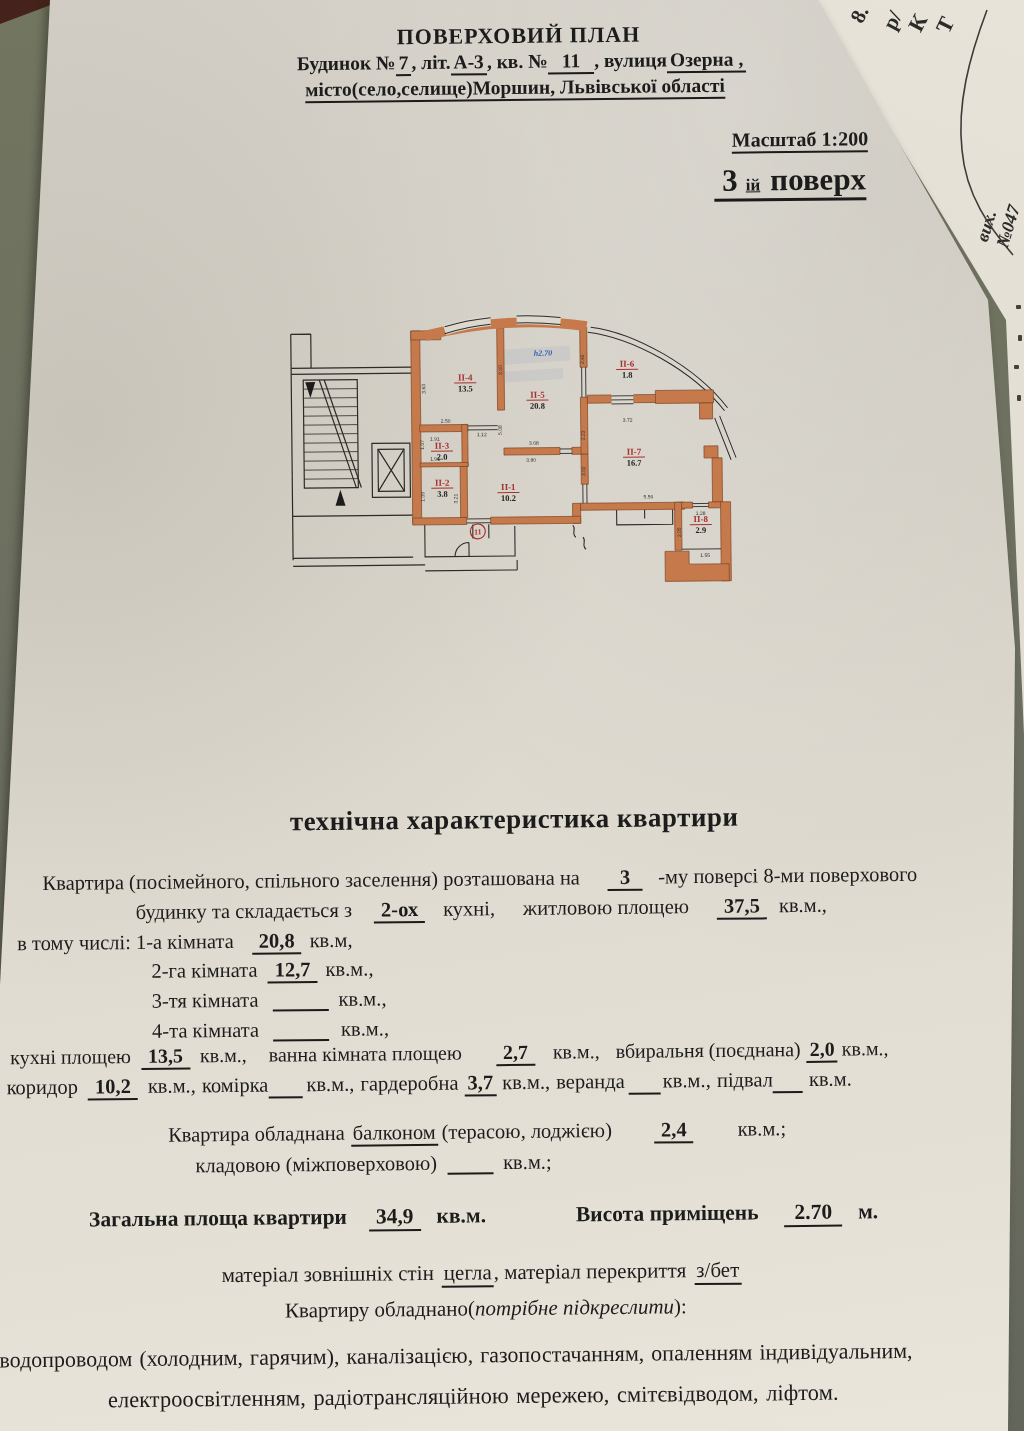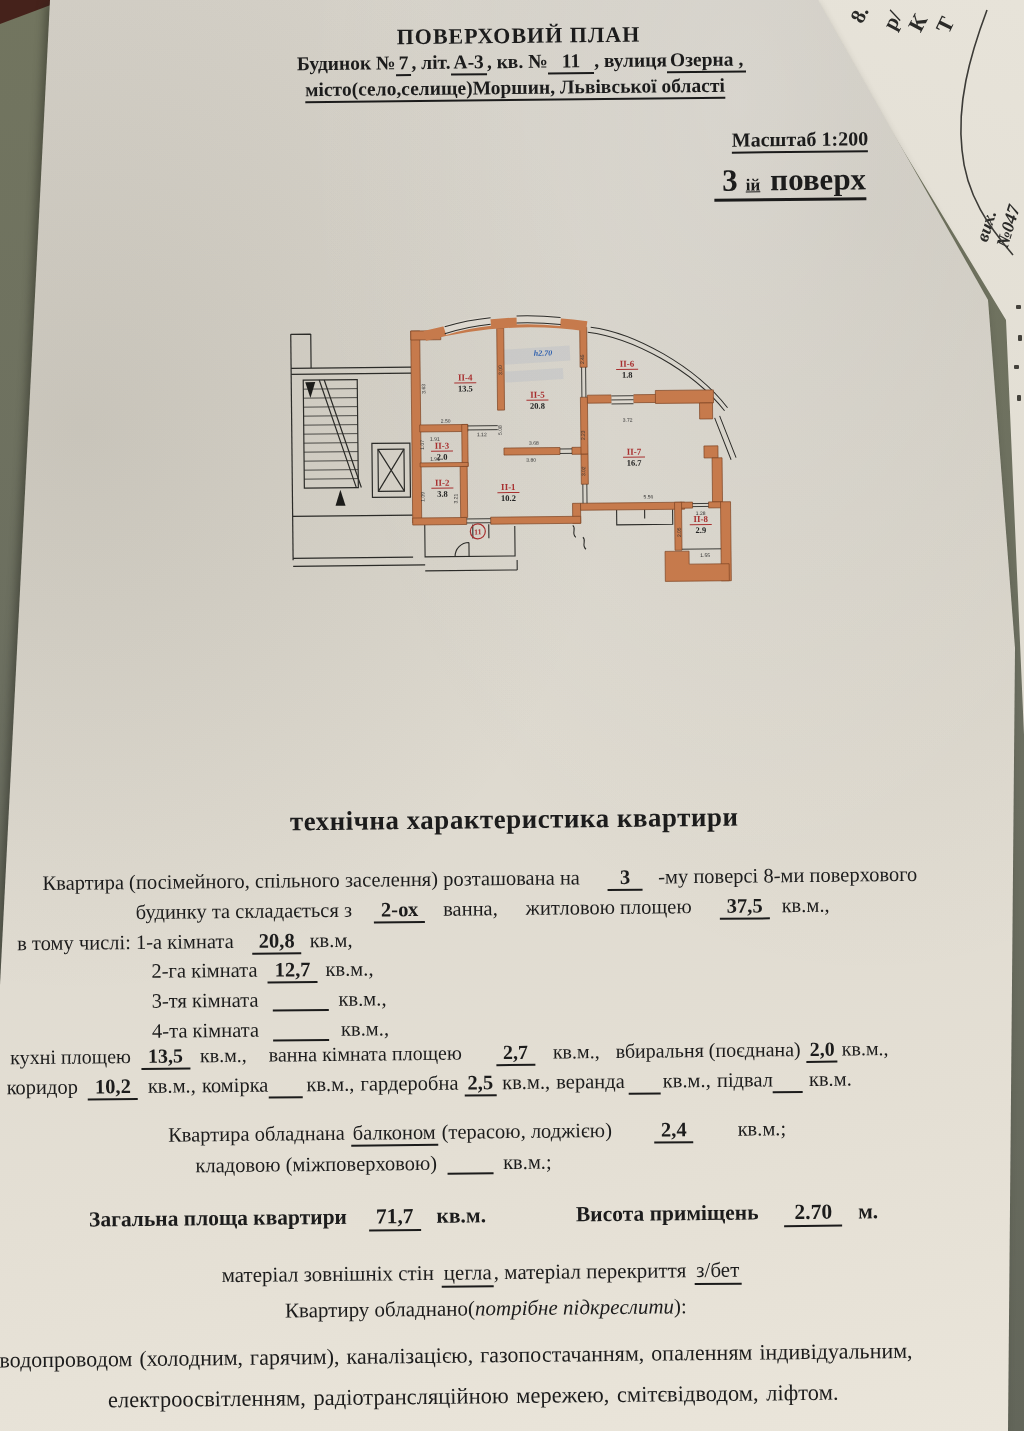--- a/index.html
+++ b/index.html
@@ -267,21 +267,21 @@
         <span class="g" style="width:28px;"></span>
         <span class="bv" style="padding:0 12px;">3</span>
         <span class="g" style="width:16px;"></span>
         <span>-му  поверсі 8-ми поверхового</span>
     </div>
     <div class="line" style="left:133px;top:897px;">
       <span>будинку та складається з</span>
         <span class="g" style="width:22px;"></span>
         <span class="bv">2-ох</span>
         <span class="g" style="width:18px;"></span>
-        <span>ванна,</span>
+        <span>кухні,</span>
         <span class="g" style="width:28px;"></span>
         <span>житловою площею</span>
         <span class="g" style="width:28px;"></span>
         <span class="bv">37,5</span>
         <span class="g" style="width:12px;"></span>
         <span>кв.м.,</span>
     </div>
     <div class="line" style="left:14px;top:927px;">
       <span>в тому числі: 1-а кімната</span>
         <span class="g" style="width:18px;"></span>
@@ -332,21 +332,21 @@
     <div class="line" style="left:2px;top:1071px;word-spacing:1px;">
       <span>коридор</span>
         <span class="g" style="width:10px;"></span>
         <span class="bv">10,2</span>
         <span class="g" style="width:10px;"></span>
         <span>кв.м., комірка</span>
         <span class="bl" style="width:34px;"></span>
         <span class="g" style="width:4px;"></span>
         <span>кв.м., гардеробна</span>
         <span class="g" style="width:6px;"></span>
-        <span class="bv" style="padding:0 3px;">2,5</span>
+        <span class="bv" style="padding:0 3px;">3,7</span>
         <span class="g" style="width:6px;"></span>
         <span>кв.м., веранда</span>
         <span class="g" style="width:4px;"></span>
         <span class="bl" style="width:32px;"></span>
         <span class="g" style="width:2px;"></span>
         <span>кв.м., підвал</span>
         <span class="bl" style="width:30px;"></span>
         <span class="g" style="width:6px;"></span>
         <span>кв.м.</span>
     </div>
@@ -364,21 +364,21 @@
     <div class="line" style="left:190px;top:1151px;">
       <span>кладовою (міжповерховою)</span>
         <span class="g" style="width:10px;"></span>
         <span class="bl" style="width:46px;"></span>
         <span class="g" style="width:10px;"></span>
         <span>кв.м.;</span>
     </div>
     <div class="line b" style="left:83px;top:1203px;font-size:21.5px;">
       <span>Загальна площа квартири</span>
         <span class="g" style="width:22px;"></span>
-        <span class="bv">71,7</span>
+        <span class="bv">34,9</span>
         <span class="g" style="width:16px;"></span>
         <span>кв.м.</span>
         <span class="g" style="width:90px;"></span>
         <span>Висота приміщень</span>
         <span class="g" style="width:26px;"></span>
         <span class="uv" style="padding:0 10px;">2.70</span>
         <span class="g" style="width:16px;"></span>
         <span>м.</span>
     </div>
     <div class="line" style="left:215px;top:1260px;font-size:21px;">

